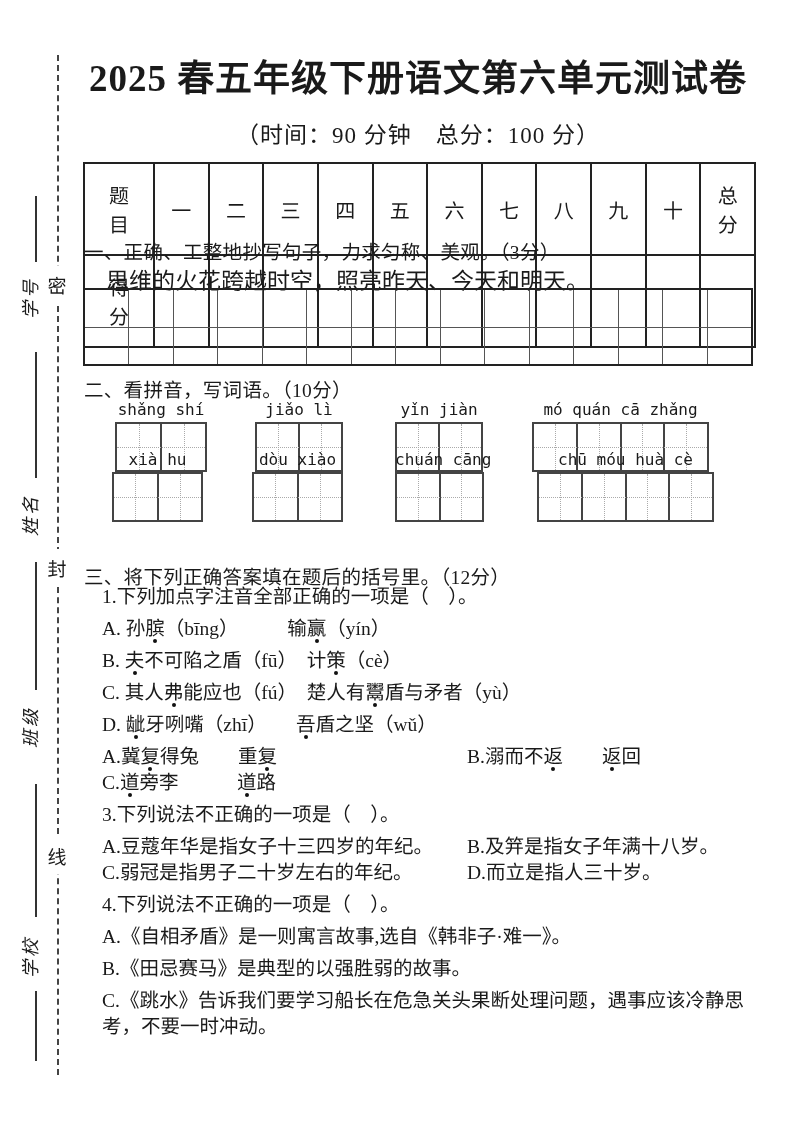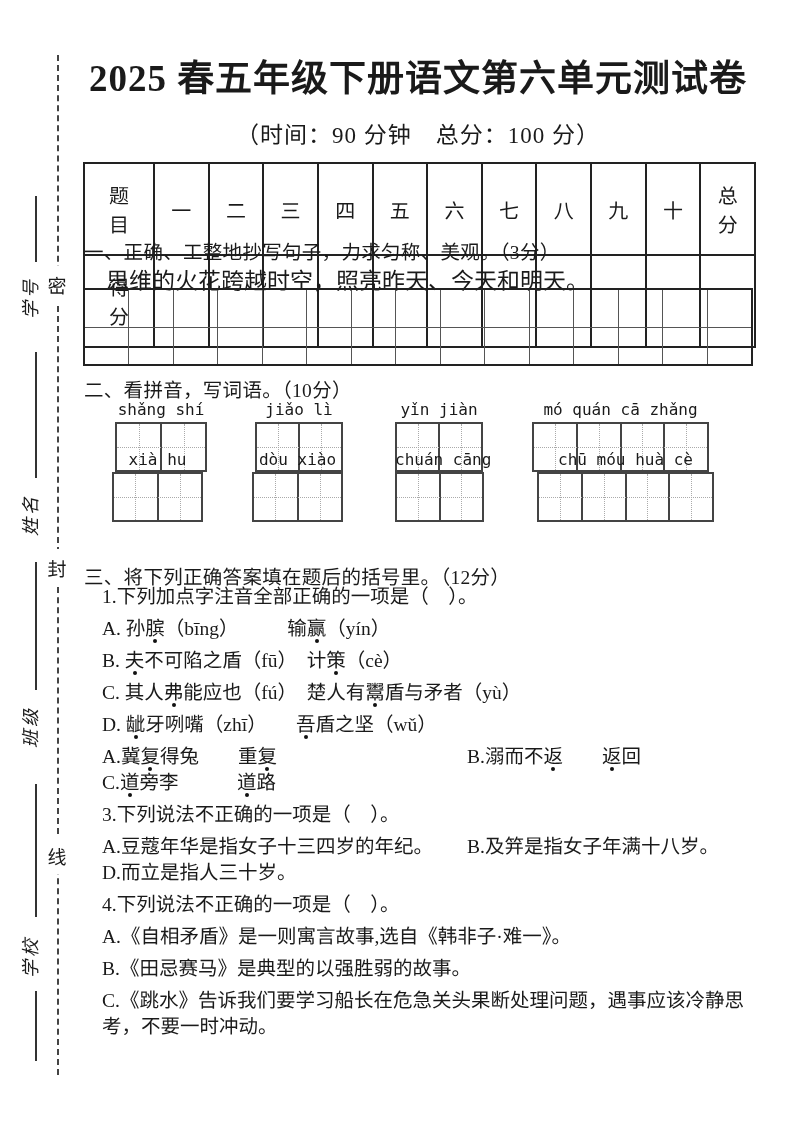--- a/index.html
+++ b/index.html
@@ -268,20 +268,21 @@
           <div>A.冀<span class="dot">复</span>得兔　　重<span class="dot">复</span></div>
           <div>B.溺而不<span class="dot">返</span>　　<span class="dot">返</span>回</div>
           <div>C.<span class="dot">道</span>旁李　　　<span class="dot">道</span>路</div>
         </div>
       </div>
       <div class="question">
         <div class="stem">3.下列说法不正确的一项是（　）。</div>
         <div class="opt-grid">
           <div>A.豆蔻年华是指女子十三四岁的年纪。</div>
           <div>B.及笄是指女子年满十八岁。</div>
+          <div>C.弱冠是指男子二十岁左右的年纪。</div>
           <div>D.而立是指人三十岁。</div>
         </div>
       </div>
       <div class="question">
         <div class="stem">4.下列说法不正确的一项是（　）。</div>
         <div class="opt-line">A.《自相矛盾》是一则寓言故事,选自《韩非子·难一》。</div>
         <div class="opt-line">B.《田忌赛马》是典型的以强胜弱的故事。</div>
         <div class="opt-line">C.《跳水》告诉我们要学习船长在危急关头果断处理问题，遇事应该冷静思考，不要一时冲动。</div>
       </div>
     </div>

